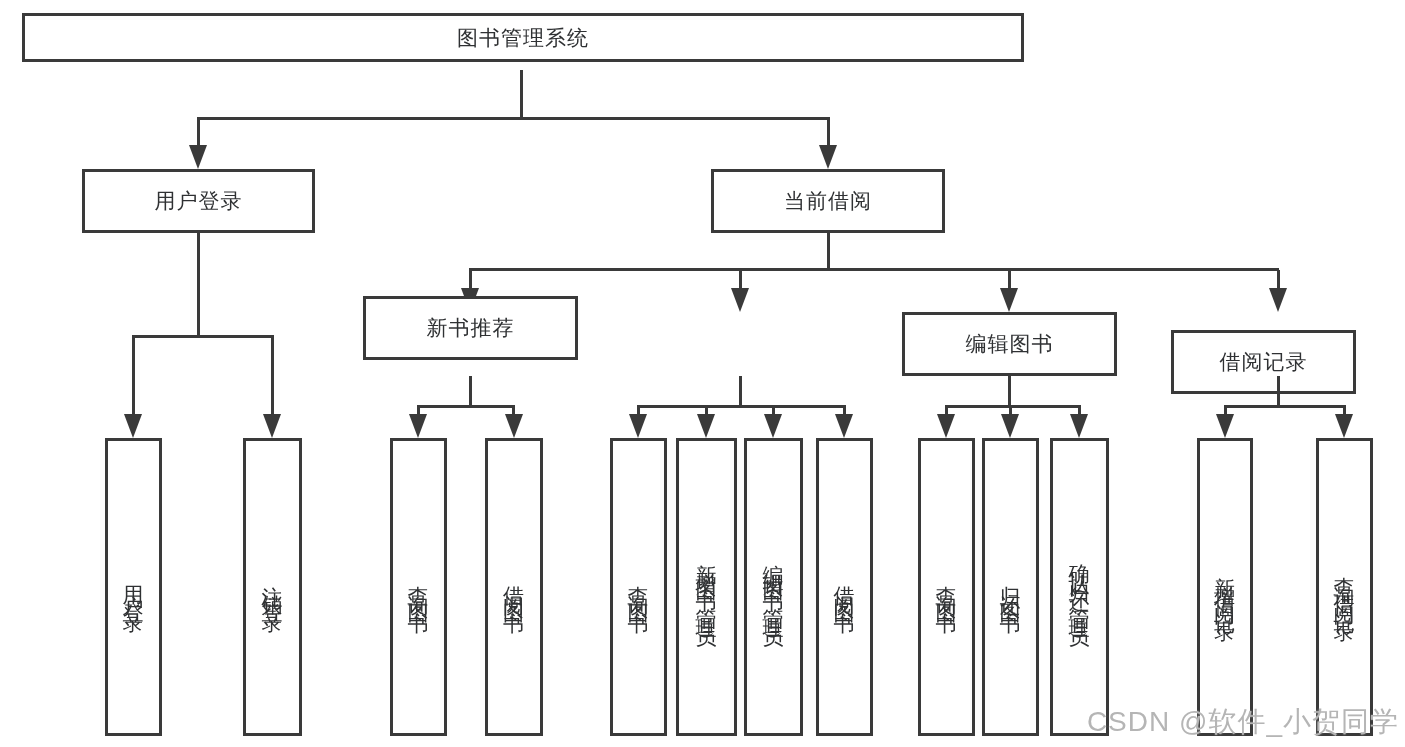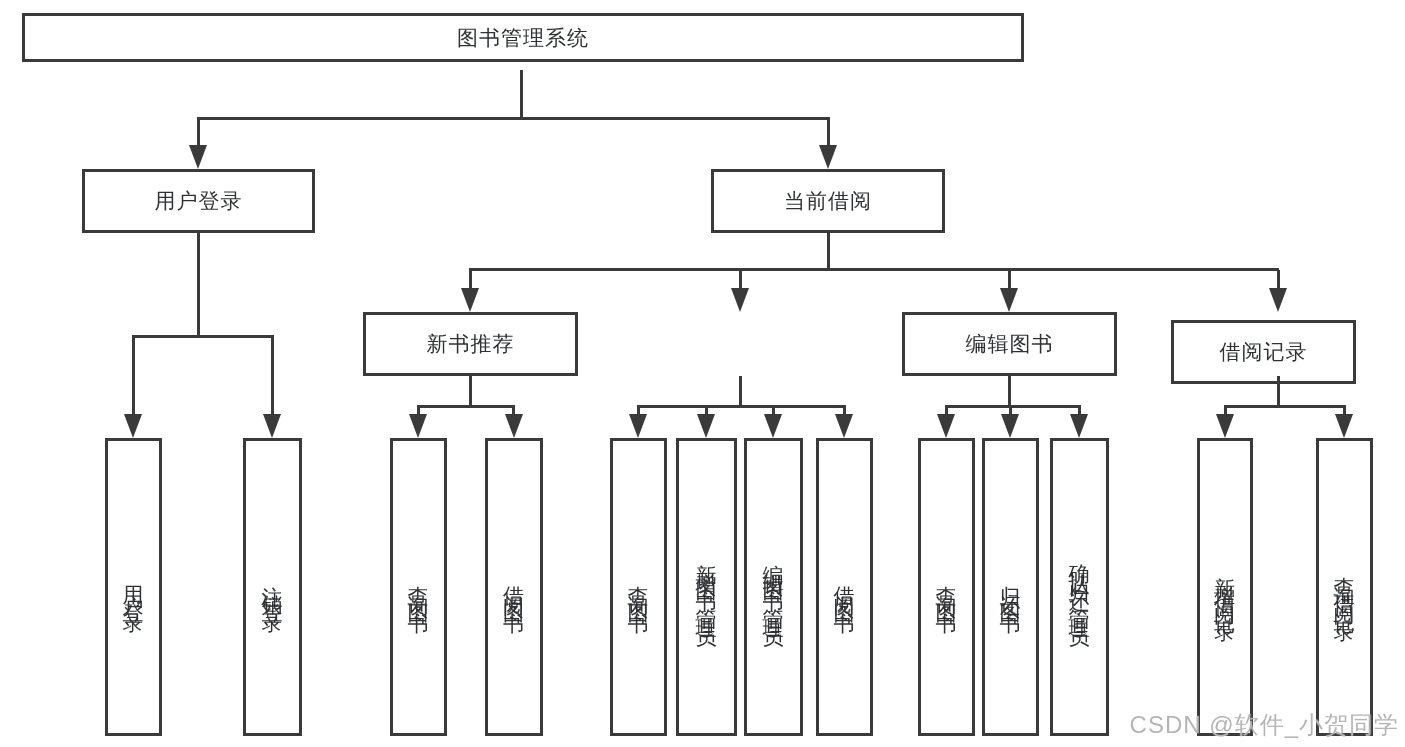--- a/index.html
+++ b/index.html
@@ -28,21 +28,21 @@
   }
   .vl{position:absolute;width:3px;background:var(--line);}
   .hl{position:absolute;height:3px;background:var(--line);}
   .ah{
     position:absolute;width:0;height:0;
     border-left:9px solid transparent;border-right:9px solid transparent;
     border-top:24px solid var(--line);
   }
   .watermark{
     position:absolute;right:6px;bottom:6px;z-index:10;
-    color:var(--wm);font-size:24px;letter-spacing:1px;white-space:nowrap;
+    color:var(--wm);font-size:28px;letter-spacing:1px;white-space:nowrap;
     text-shadow:0 0 2px rgba(255,255,255,.6);
   }
 </style>
 </head>
 <body>
 
 <div id="canvas">
 
   <div class="box" style="left:22px;top:13px;width:1002px;height:49px">
     <span class="hlabel">图书管理系统</span>
@@ -73,27 +73,27 @@
   <div class="hl" style="left:469px;top:268px;width:810px"></div>
   <div class="vl" style="left:469px;top:270px;height:20px"></div>
   <div class="vl" style="left:739px;top:270px;height:20px"></div>
   <div class="vl" style="left:1008px;top:270px;height:20px"></div>
   <div class="vl" style="left:1277px;top:270px;height:20px"></div>
   <div class="ah" style="left:461px;top:288px"></div>
   <div class="ah" style="left:731px;top:288px"></div>
   <div class="ah" style="left:1000px;top:288px"></div>
   <div class="ah" style="left:1269px;top:288px"></div>
 
-  <div class="box" style="left:363px;top:312px;width:215px;height:64px">
+  <div class="box" style="left:363px;top:296px;width:215px;height:64px">
     <span class="hlabel">新书推荐</span>
   </div>
   <div class="box" style="left:902px;top:312px;width:215px;height:64px">
     <span class="hlabel">编辑图书</span>
   </div>
-  <div class="box" style="left:1171px;top:320px;width:185px;height:64px">
+  <div class="box" style="left:1171px;top:330px;width:185px;height:64px">
     <span class="hlabel">借阅记录</span>
   </div>
 
   <div class="vl" style="left:469px;top:376px;height:32px"></div>
   <div class="hl" style="left:417px;top:405px;width:98px"></div>
   <div class="vl" style="left:417px;top:405px;height:12px"></div>
   <div class="vl" style="left:512px;top:405px;height:12px"></div>
   <div class="ah" style="left:409px;top:414px"></div>
   <div class="ah" style="left:505px;top:414px"></div>
 

